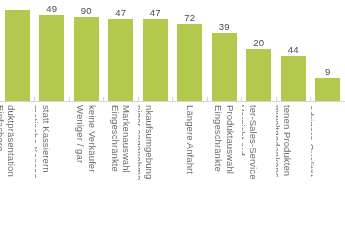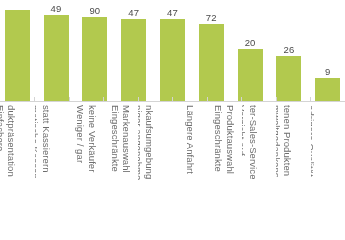--- a/index.html
+++ b/index.html
@@ -156,28 +156,32 @@
     <div class="bar-slot">
       <div class="bar-value">47</div>
       <div class="bar" style="height:82px;"></div>
     </div>
 
     <div class="bar-slot">
       <div class="bar-value">72</div>
       <div class="bar" style="height:77px;"></div>
     </div>
 
+    <div class="bar-slot">
+      <div class="bar-value">39</div>
+      <div class="bar" style="height:68px;"></div>
+    </div>
 
     <div class="bar-slot">
       <div class="bar-value">20</div>
       <div class="bar" style="height:52px;"></div>
     </div>
 
     <div class="bar-slot">
-      <div class="bar-value">26</div>
+      <div class="bar-value">44</div>
       <div class="bar" style="height:45px;"></div>
     </div>
 
     <div class="bar-slot">
       <div class="bar-value">9</div>
       <div class="bar" style="height:23px;"></div>
     </div>
 
   </div>
 

